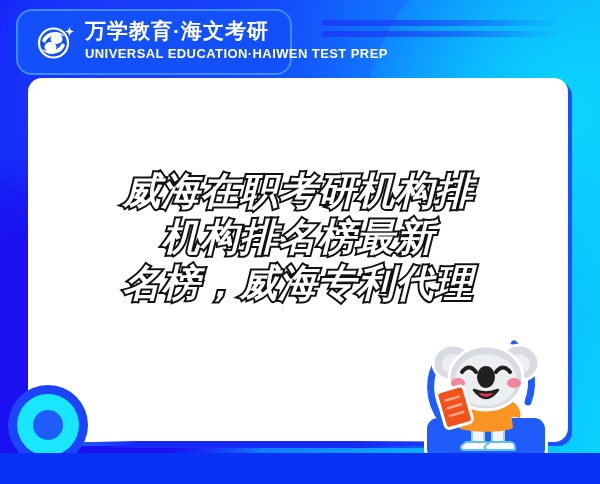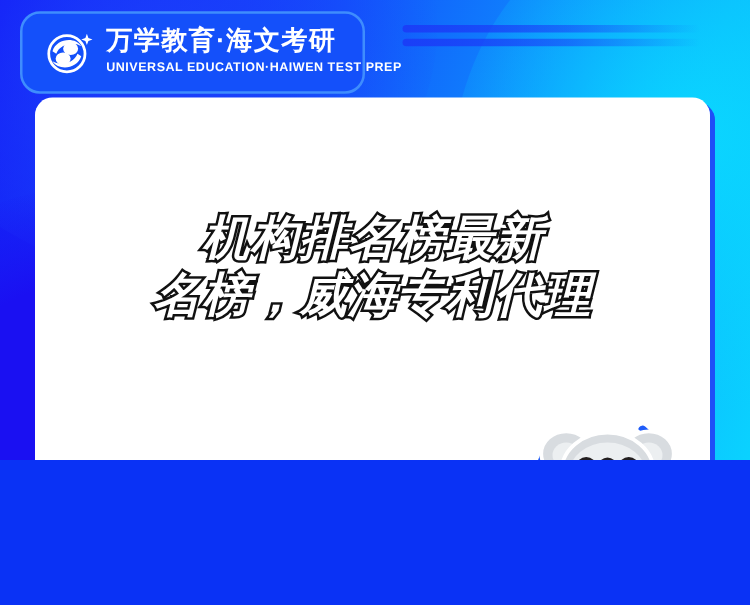--- a/index.html
+++ b/index.html
@@ -6,21 +6,21 @@
   html,body { width:600px; height:484px; overflow:hidden; }
   body {
     font-family:"Liberation Sans", sans-serif;
     background:#0a32f5;
     position:relative;
   }
 
   
   #poster{
     position:absolute; inset:0;
-    width:600px; height:368px;
+    width:600px; height:453px;
     overflow:hidden;
     background:linear-gradient(110deg,
         #1318f6 0%,
         #1430f8 18%,
         #1255fb 38%,
         #0f86fd 60%,
         #0cb4fe 80%,
         #0ad2ff 100%);
   }
   
@@ -109,21 +109,21 @@
   #logo-title-cn{
     color:#ffffff;
     font-size:21px;
     font-weight:bold;
     letter-spacing:1px;
     line-height:1.05;
     white-space:nowrap;
   }
   #logo-title-en{
     color:#ffffff;
-    font-size:10px;
+    font-size:13px;
     font-weight:bold;
     letter-spacing:.42px;
     line-height:1.5;
     white-space:nowrap;
     margin-top:2px;
   }
 
   
   #headline{
     position:absolute;
@@ -193,20 +193,21 @@
         <path d="M35.5 6 l1.2 3.3 3.3 1.2 -3.3 1.2 -1.2 3.3 -1.2 -3.3 -3.3 -1.2 3.3 -1.2 Z" fill="#ffffff"></path>
       </svg>
     </div>
     <div id="logo-text">
       <div id="logo-title-cn">万学教育·海文考研</div>
       <div id="logo-title-en">UNIVERSAL EDUCATION·HAIWEN TEST PREP</div>
     </div>
   </div>
 
   <div id="headline">
+    <span class="line">威海在职考研机构排</span>
     <span class="line">机构排名榜最新</span>
     <span class="line">名榜，威海专利代理</span>
   </div>
 
   <div id="mascot-block"></div>
 
   <div id="mascot">
     <svg width="140" height="128" viewBox="0 0 140 128" aria-hidden="true">
 
       <path d="M18 34 C8 54, 12 80, 30 96" fill="none" stroke="#1f5cf9" stroke-width="7" stroke-linecap="round"></path>

